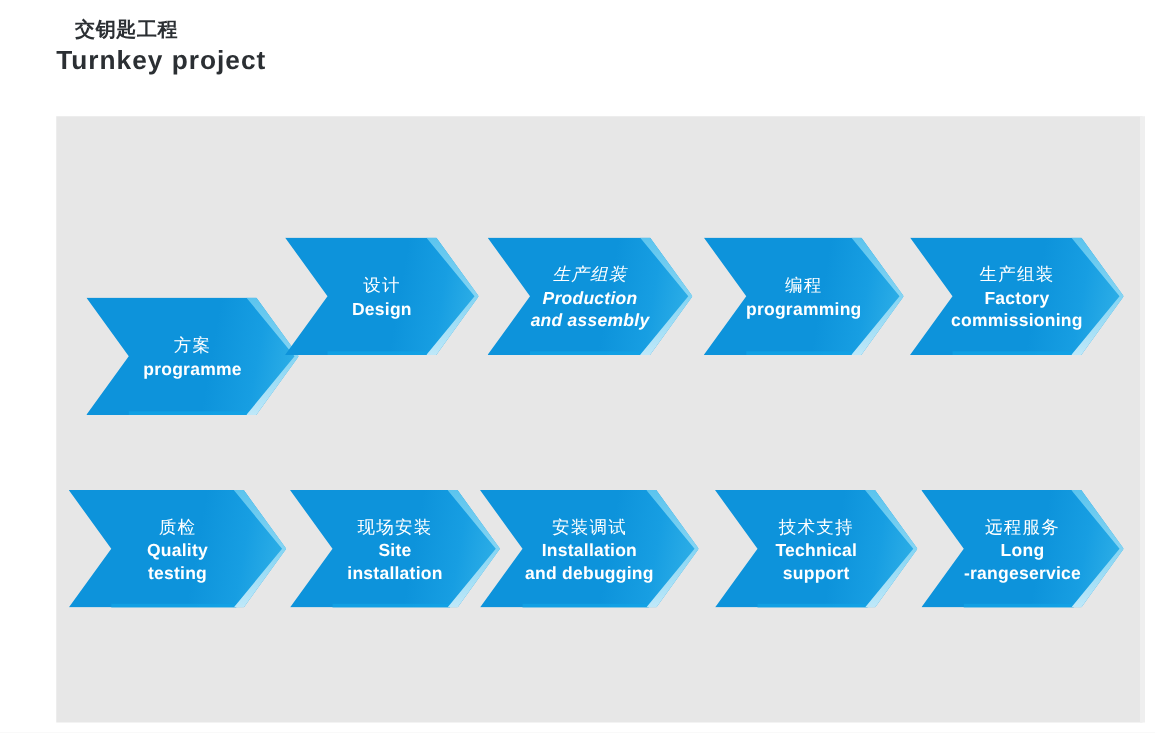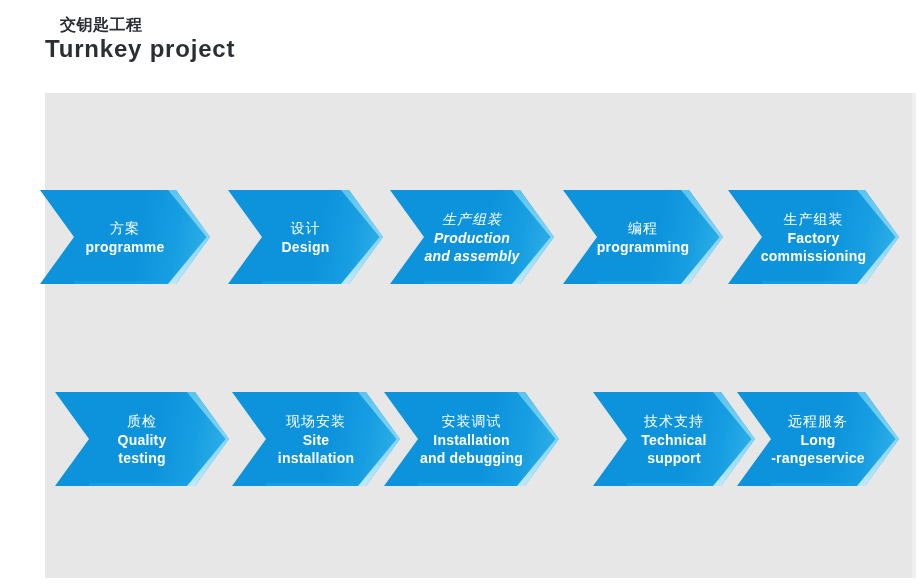--- a/index.html
+++ b/index.html
@@ -27,21 +27,21 @@
   #heading .cn {
     font-size: 16px;
     font-weight: bold;
     color: #2b2f33;
     line-height: 22px;
     letter-spacing: 0.5px;
     white-space: nowrap;
     margin-left: 15px;
   }
   #heading .en {
-    font-size: 24px;
+    font-size: 21px;
     font-weight: bold;
     color: #2b2f33;
     line-height: 26px;
     letter-spacing: 0.8px;
     white-space: nowrap;
   }
 
   
   #panel {
     position: absolute;
@@ -140,21 +140,21 @@
 
 <div id="heading">
   <div class="cn">交钥匙工程</div>
   <div class="en">Turnkey project</div>
 </div>
 
 <div id="panel"></div>
 <div id="panel-edge"></div>
 
 <div class="chevron-row" id="row-1">
-    <div class="chevron" style="left: 40px; width: 170px;">
+    <div class="chevron" style="left: 69px; width: 170px; margin-top: 48px;">
       <div class="shape"></div>
       <div class="bottom-hi"></div>
       <div class="edge-hi"></div>
       <div class="label">
         <div class="cn">方案</div>
         <div class="en">
           <span>programme</span>
         </div>
       </div>
     </div>
@@ -235,21 +235,21 @@
       <div class="bottom-hi"></div>
       <div class="edge-hi"></div>
       <div class="label">
         <div class="cn">安装调试</div>
         <div class="en">
           <span>Installation</span>
           <span>and debugging</span>
         </div>
       </div>
     </div>
-    <div class="chevron" style="left: 593px; width: 162px;">
+    <div class="chevron" style="left: 572px; width: 162px;">
       <div class="shape"></div>
       <div class="bottom-hi"></div>
       <div class="edge-hi"></div>
       <div class="label">
         <div class="cn">技术支持</div>
         <div class="en">
           <span>Technical</span>
           <span>support</span>
         </div>
       </div>

